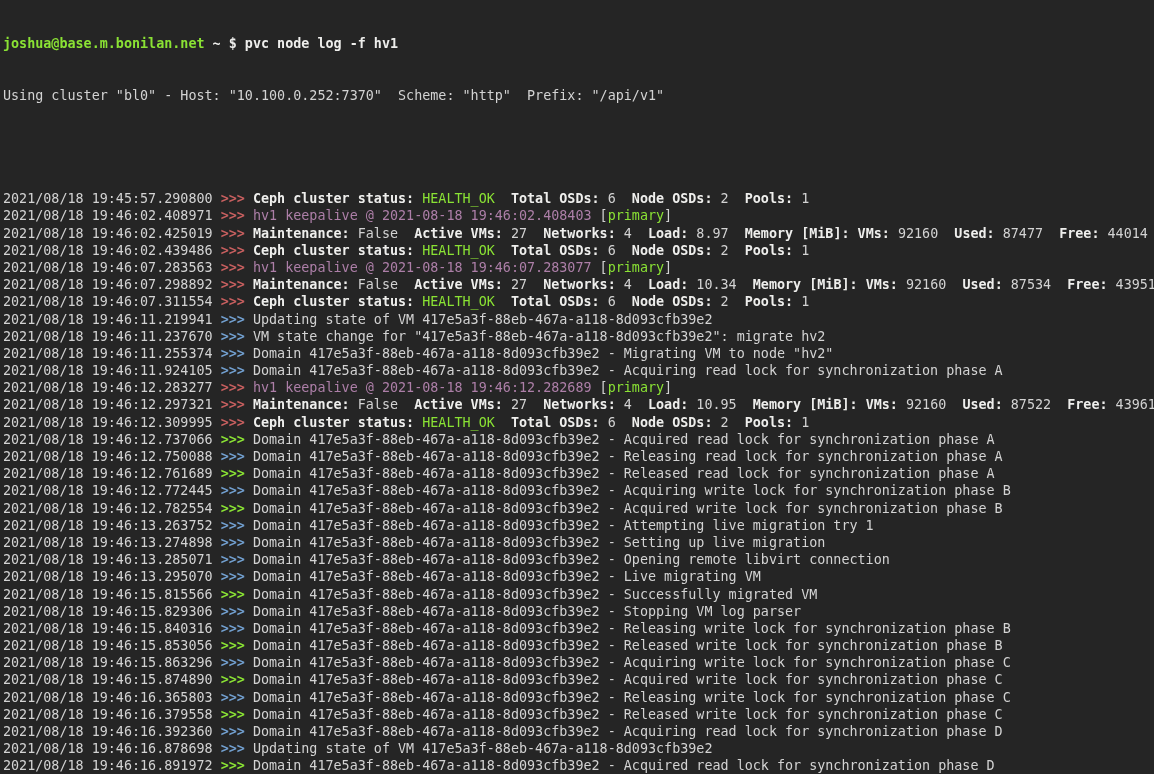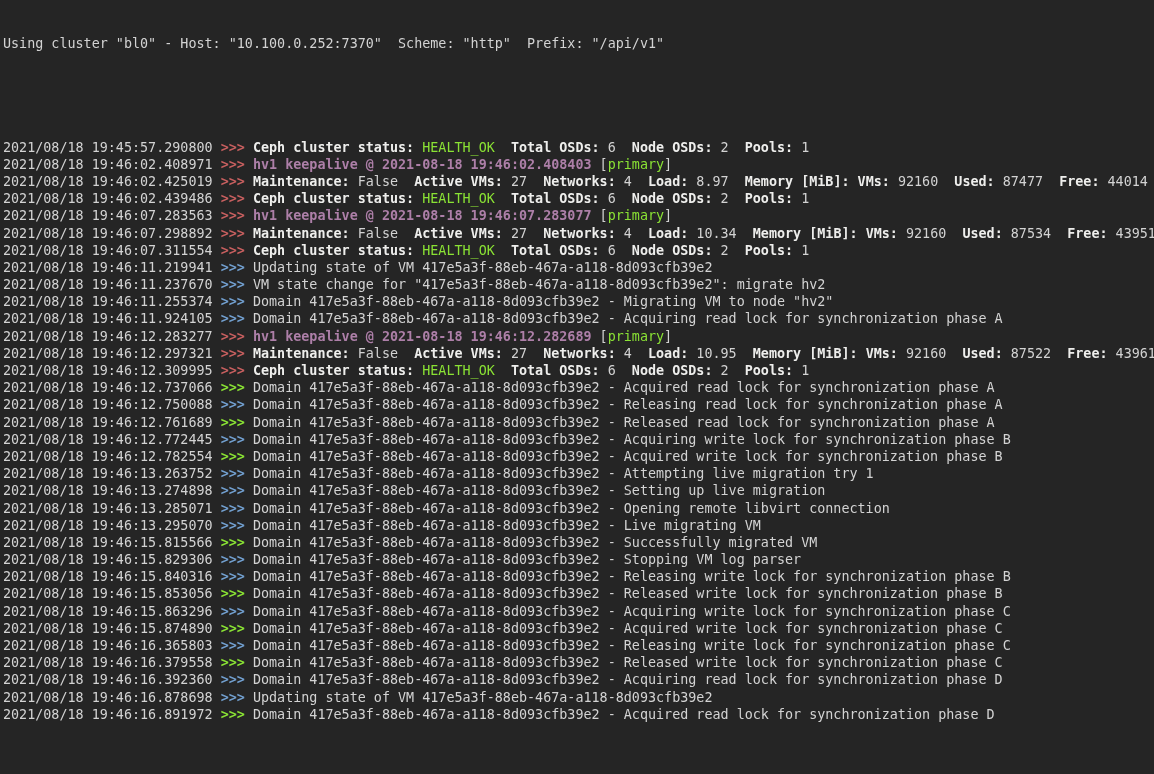--- a/index.html
+++ b/index.html
@@ -23,29 +23,30 @@
     line-height:17.2px;
     color:var(--fg);
     white-space:pre;
     padding:1px 0 0 3px;
   }
   .row{height:17.2px;}
   .ts{color:var(--fg);}
   .p{color:var(--fg);}
   .b{color:var(--bold);font-weight:bold;}
   .ok{color:var(--green);font-weight:normal;}
-  .purple{color:var(--purple);font-weight:bold;}
+  .purple{color:var(--purple);font-weight:normal;}
   .host{color:var(--green);font-weight:bold;}
   .ar{font-weight:bold;}
   .ar-red{color:var(--red);}
   .ar-blue{color:var(--blue);}
   .ar-green{color:var(--green);}
 </style>
 </head>
 <body>
 
 <div class="term">
+  <div class="row"><span class="host">joshua@base.m.bonilan.net</span><span class="b"> ~ $ </span><span class="b">pvc node log -f hv1</span></div>
   <div class="row"><span class="p">Using cluster "bl0" - Host: "10.100.0.252:7370"  Scheme: "http"  Prefix: "/api/v1"</span></div>
   <div class="row"> </div>
   <div><div class="row"><span class="ts">2021/08/18 19:45:57.290800 </span><span class="ar ar-red">&gt;&gt;&gt; </span><span class="b">Ceph cluster status: </span><span class="ok">HEALTH_OK</span><span class="p">  </span><span class="b">Total OSDs: </span><span class="p">6  </span><span class="b">Node OSDs: </span><span class="p">2  </span><span class="b">Pools: </span><span class="p">1</span></div><div class="row"><span class="ts">2021/08/18 19:46:02.408971 </span><span class="ar ar-red">&gt;&gt;&gt; </span><span class="purple">hv1 keepalive @ 2021-08-18 19:46:02.408403 </span><span class="p">[</span><span class="ok">primary</span><span class="p">]</span></div><div class="row"><span class="ts">2021/08/18 19:46:02.425019 </span><span class="ar ar-red">&gt;&gt;&gt; </span><span class="b">Maintenance: </span><span class="p">False  </span><span class="b">Active VMs: </span><span class="p">27  </span><span class="b">Networks: </span><span class="p">4  </span><span class="b">Load: </span><span class="p">8.97  </span><span class="b">Memory [MiB]: VMs: </span><span class="p">92160  </span><span class="b">Used: </span><span class="p">87477  </span><span class="b">Free: </span><span class="p">44014</span></div><div class="row"><span class="ts">2021/08/18 19:46:02.439486 </span><span class="ar ar-red">&gt;&gt;&gt; </span><span class="b">Ceph cluster status: </span><span class="ok">HEALTH_OK</span><span class="p">  </span><span class="b">Total OSDs: </span><span class="p">6  </span><span class="b">Node OSDs: </span><span class="p">2  </span><span class="b">Pools: </span><span class="p">1</span></div><div class="row"><span class="ts">2021/08/18 19:46:07.283563 </span><span class="ar ar-red">&gt;&gt;&gt; </span><span class="purple">hv1 keepalive @ 2021-08-18 19:46:07.283077 </span><span class="p">[</span><span class="ok">primary</span><span class="p">]</span></div><div class="row"><span class="ts">2021/08/18 19:46:07.298892 </span><span class="ar ar-red">&gt;&gt;&gt; </span><span class="b">Maintenance: </span><span class="p">False  </span><span class="b">Active VMs: </span><span class="p">27  </span><span class="b">Networks: </span><span class="p">4  </span><span class="b">Load: </span><span class="p">10.34  </span><span class="b">Memory [MiB]: VMs: </span><span class="p">92160  </span><span class="b">Used: </span><span class="p">87534  </span><span class="b">Free: </span><span class="p">43951</span></div><div class="row"><span class="ts">2021/08/18 19:46:07.311554 </span><span class="ar ar-red">&gt;&gt;&gt; </span><span class="b">Ceph cluster status: </span><span class="ok">HEALTH_OK</span><span class="p">  </span><span class="b">Total OSDs: </span><span class="p">6  </span><span class="b">Node OSDs: </span><span class="p">2  </span><span class="b">Pools: </span><span class="p">1</span></div><div class="row"><span class="ts">2021/08/18 19:46:11.219941 </span><span class="ar ar-blue">&gt;&gt;&gt; </span><span class="p">Updating state of VM 417e5a3f-88eb-467a-a118-8d093cfb39e2</span></div><div class="row"><span class="ts">2021/08/18 19:46:11.237670 </span><span class="ar ar-blue">&gt;&gt;&gt; </span><span class="p">VM state change for "417e5a3f-88eb-467a-a118-8d093cfb39e2": migrate hv2</span></div><div class="row"><span class="ts">2021/08/18 19:46:11.255374 </span><span class="ar ar-blue">&gt;&gt;&gt; </span><span class="p">Domain 417e5a3f-88eb-467a-a118-8d093cfb39e2 - Migrating VM to node "hv2"</span></div><div class="row"><span class="ts">2021/08/18 19:46:11.924105 </span><span class="ar ar-blue">&gt;&gt;&gt; </span><span class="p">Domain 417e5a3f-88eb-467a-a118-8d093cfb39e2 - Acquiring read lock for synchronization phase A</span></div><div class="row"><span class="ts">2021/08/18 19:46:12.283277 </span><span class="ar ar-red">&gt;&gt;&gt; </span><span class="purple">hv1 keepalive @ 2021-08-18 19:46:12.282689 </span><span class="p">[</span><span class="ok">primary</span><span class="p">]</span></div><div class="row"><span class="ts">2021/08/18 19:46:12.297321 </span><span class="ar ar-red">&gt;&gt;&gt; </span><span class="b">Maintenance: </span><span class="p">False  </span><span class="b">Active VMs: </span><span class="p">27  </span><span class="b">Networks: </span><span class="p">4  </span><span class="b">Load: </span><span class="p">10.95  </span><span class="b">Memory [MiB]: VMs: </span><span class="p">92160  </span><span class="b">Used: </span><span class="p">87522  </span><span class="b">Free: </span><span class="p">43961</span></div><div class="row"><span class="ts">2021/08/18 19:46:12.309995 </span><span class="ar ar-red">&gt;&gt;&gt; </span><span class="b">Ceph cluster status: </span><span class="ok">HEALTH_OK</span><span class="p">  </span><span class="b">Total OSDs: </span><span class="p">6  </span><span class="b">Node OSDs: </span><span class="p">2  </span><span class="b">Pools: </span><span class="p">1</span></div><div class="row"><span class="ts">2021/08/18 19:46:12.737066 </span><span class="ar ar-green">&gt;&gt;&gt; </span><span class="p">Domain 417e5a3f-88eb-467a-a118-8d093cfb39e2 - Acquired read lock for synchronization phase A</span></div><div class="row"><span class="ts">2021/08/18 19:46:12.750088 </span><span class="ar ar-blue">&gt;&gt;&gt; </span><span class="p">Domain 417e5a3f-88eb-467a-a118-8d093cfb39e2 - Releasing read lock for synchronization phase A</span></div><div class="row"><span class="ts">2021/08/18 19:46:12.761689 </span><span class="ar ar-green">&gt;&gt;&gt; </span><span class="p">Domain 417e5a3f-88eb-467a-a118-8d093cfb39e2 - Released read lock for synchronization phase A</span></div><div class="row"><span class="ts">2021/08/18 19:46:12.772445 </span><span class="ar ar-blue">&gt;&gt;&gt; </span><span class="p">Domain 417e5a3f-88eb-467a-a118-8d093cfb39e2 - Acquiring write lock for synchronization phase B</span></div><div class="row"><span class="ts">2021/08/18 19:46:12.782554 </span><span class="ar ar-green">&gt;&gt;&gt; </span><span class="p">Domain 417e5a3f-88eb-467a-a118-8d093cfb39e2 - Acquired write lock for synchronization phase B</span></div><div class="row"><span class="ts">2021/08/18 19:46:13.263752 </span><span class="ar ar-blue">&gt;&gt;&gt; </span><span class="p">Domain 417e5a3f-88eb-467a-a118-8d093cfb39e2 - Attempting live migration try 1</span></div><div class="row"><span class="ts">2021/08/18 19:46:13.274898 </span><span class="ar ar-blue">&gt;&gt;&gt; </span><span class="p">Domain 417e5a3f-88eb-467a-a118-8d093cfb39e2 - Setting up live migration</span></div><div class="row"><span class="ts">2021/08/18 19:46:13.285071 </span><span class="ar ar-blue">&gt;&gt;&gt; </span><span class="p">Domain 417e5a3f-88eb-467a-a118-8d093cfb39e2 - Opening remote libvirt connection</span></div><div class="row"><span class="ts">2021/08/18 19:46:13.295070 </span><span class="ar ar-blue">&gt;&gt;&gt; </span><span class="p">Domain 417e5a3f-88eb-467a-a118-8d093cfb39e2 - Live migrating VM</span></div><div class="row"><span class="ts">2021/08/18 19:46:15.815566 </span><span class="ar ar-green">&gt;&gt;&gt; </span><span class="p">Domain 417e5a3f-88eb-467a-a118-8d093cfb39e2 - Successfully migrated VM</span></div><div class="row"><span class="ts">2021/08/18 19:46:15.829306 </span><span class="ar ar-blue">&gt;&gt;&gt; </span><span class="p">Domain 417e5a3f-88eb-467a-a118-8d093cfb39e2 - Stopping VM log parser</span></div><div class="row"><span class="ts">2021/08/18 19:46:15.840316 </span><span class="ar ar-blue">&gt;&gt;&gt; </span><span class="p">Domain 417e5a3f-88eb-467a-a118-8d093cfb39e2 - Releasing write lock for synchronization phase B</span></div><div class="row"><span class="ts">2021/08/18 19:46:15.853056 </span><span class="ar ar-green">&gt;&gt;&gt; </span><span class="p">Domain 417e5a3f-88eb-467a-a118-8d093cfb39e2 - Released write lock for synchronization phase B</span></div><div class="row"><span class="ts">2021/08/18 19:46:15.863296 </span><span class="ar ar-blue">&gt;&gt;&gt; </span><span class="p">Domain 417e5a3f-88eb-467a-a118-8d093cfb39e2 - Acquiring write lock for synchronization phase C</span></div><div class="row"><span class="ts">2021/08/18 19:46:15.874890 </span><span class="ar ar-green">&gt;&gt;&gt; </span><span class="p">Domain 417e5a3f-88eb-467a-a118-8d093cfb39e2 - Acquired write lock for synchronization phase C</span></div><div class="row"><span class="ts">2021/08/18 19:46:16.365803 </span><span class="ar ar-blue">&gt;&gt;&gt; </span><span class="p">Domain 417e5a3f-88eb-467a-a118-8d093cfb39e2 - Releasing write lock for synchronization phase C</span></div><div class="row"><span class="ts">2021/08/18 19:46:16.379558 </span><span class="ar ar-green">&gt;&gt;&gt; </span><span class="p">Domain 417e5a3f-88eb-467a-a118-8d093cfb39e2 - Released write lock for synchronization phase C</span></div><div class="row"><span class="ts">2021/08/18 19:46:16.392360 </span><span class="ar ar-blue">&gt;&gt;&gt; </span><span class="p">Domain 417e5a3f-88eb-467a-a118-8d093cfb39e2 - Acquiring read lock for synchronization phase D</span></div><div class="row"><span class="ts">2021/08/18 19:46:16.878698 </span><span class="ar ar-blue">&gt;&gt;&gt; </span><span class="p">Updating state of VM 417e5a3f-88eb-467a-a118-8d093cfb39e2</span></div><div class="row"><span class="ts">2021/08/18 19:46:16.891972 </span><span class="ar ar-green">&gt;&gt;&gt; </span><span class="p">Domain 417e5a3f-88eb-467a-a118-8d093cfb39e2 - Acquired read lock for synchronization phase D</span></div></div>
   
   
 </div>
 
 </body></html>

